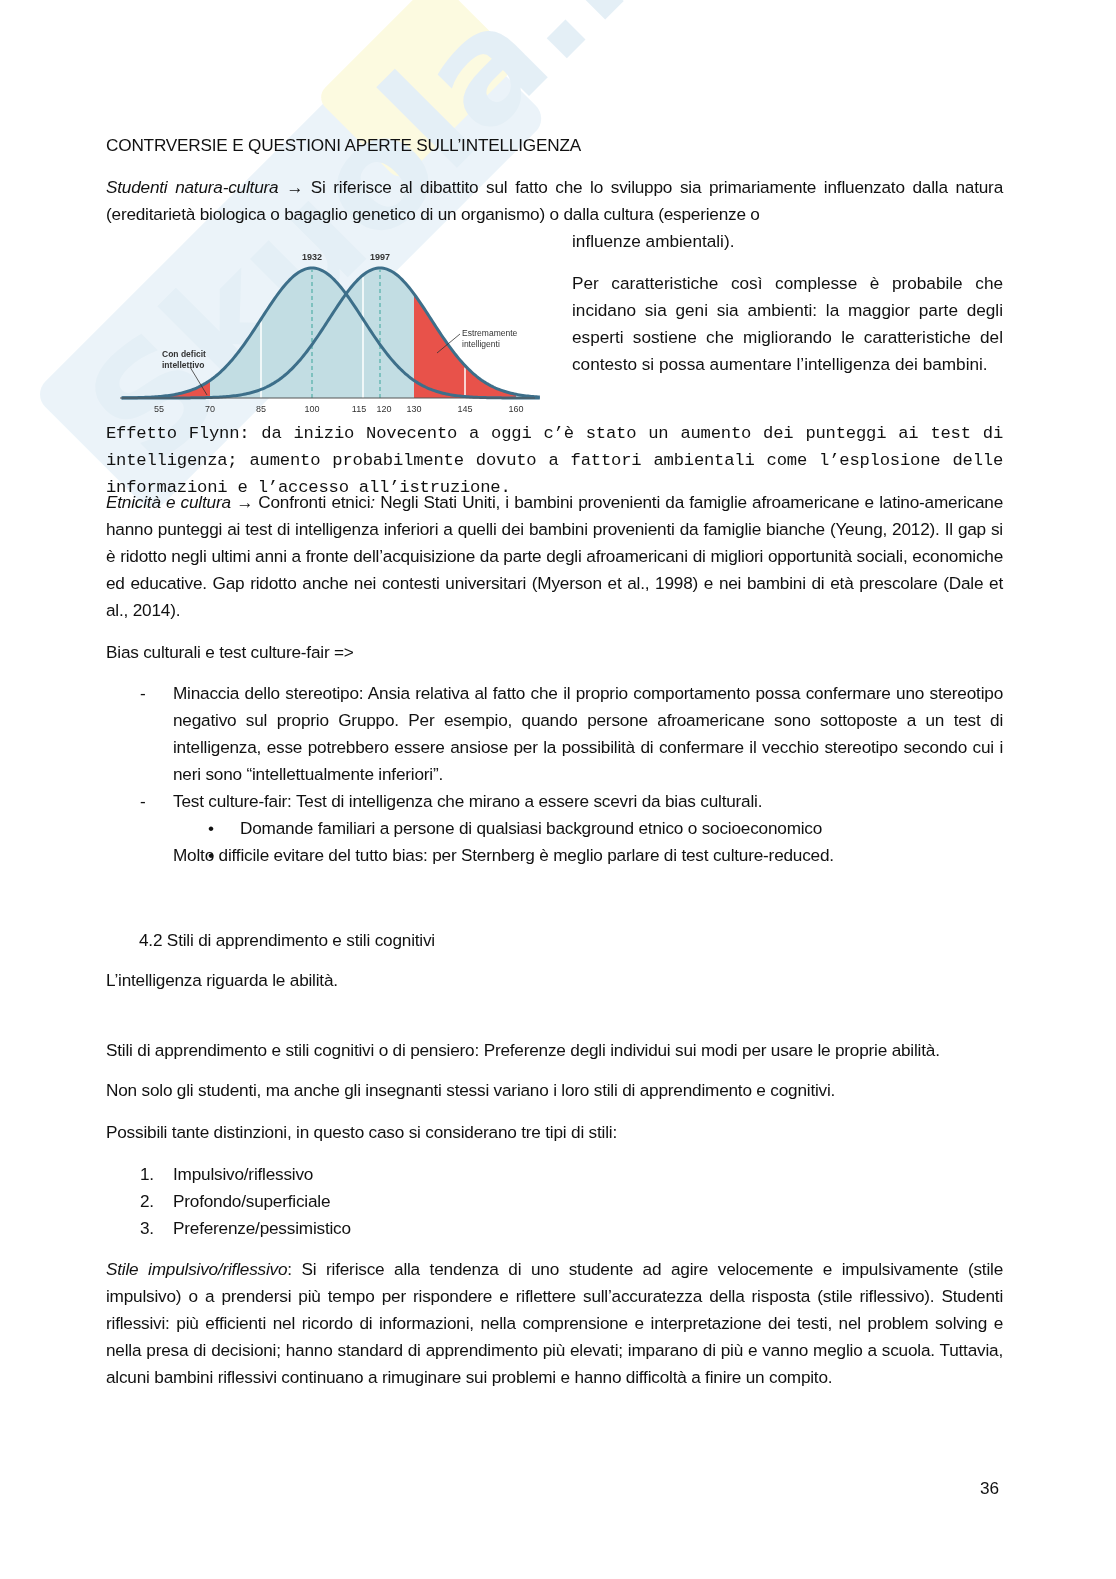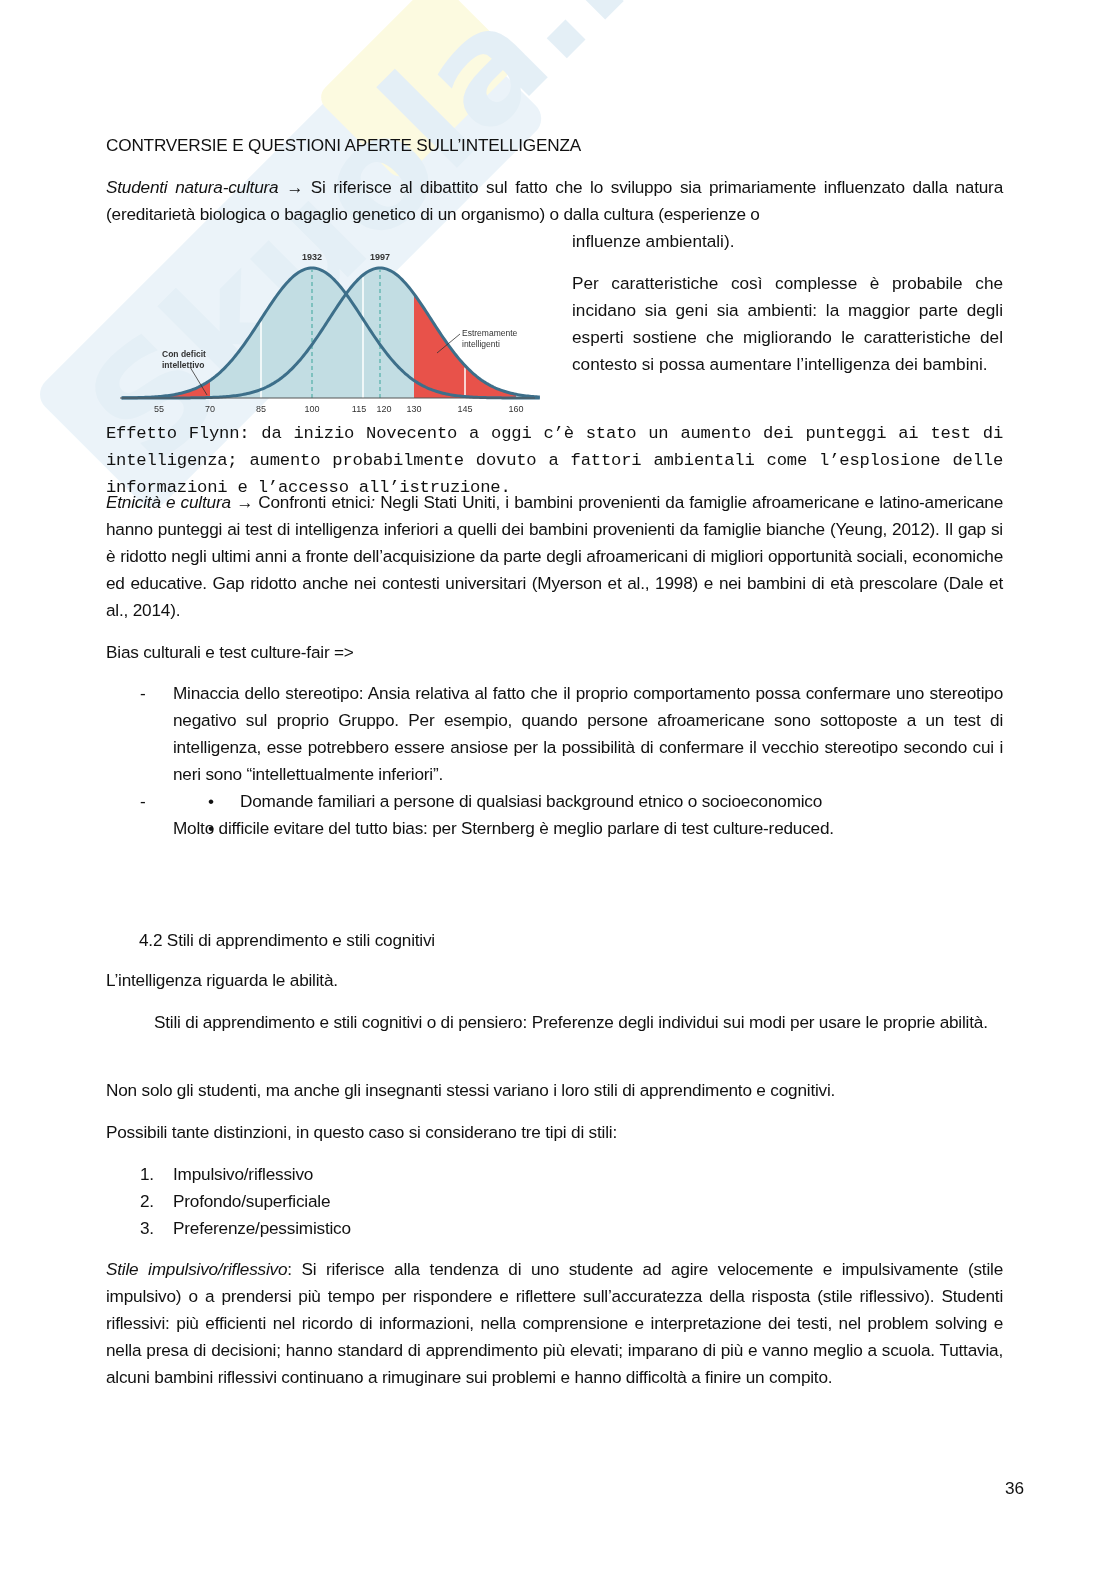--- a/index.html
+++ b/index.html
@@ -11,21 +11,21 @@
   .it { font-style:italic; }
   .b { font-weight:normal; }
   .right-col { position:absolute; left:572px; width:431px; font-size:17.2px; line-height:27px; text-align:justify; }
   .dash-item { position:relative; padding-left:67px; }
   .dash-item .mk { position:absolute; left:34px; top:0; }
   .bul-item { position:relative; padding-left:134px; }
   .bul-item .mk { position:absolute; left:102px; top:0; }
   .num-item { position:relative; padding-left:67px; }
   .num-item .mk { position:absolute; left:34px; top:0; }
   .chart { position:absolute; left:110px; top:245px; width:440px; height:180px; }
-  .pagenum { position:absolute; left:980px; top:1478px; font-size:17.2px;margin-left:25px; }
+  .pagenum { position:absolute; left:980px; top:1478px; font-size:17.2px; }
 </style>
 </head>
 <body>
 
 <svg class="wm" viewBox="0 0 1116 1579">
   <g opacity="0.55" transform="rotate(-45 280 260)">
     <rect x="10" y="180" width="560" height="170" rx="18" fill="#dcebf5"></rect>
     <rect x="420" y="170" width="170" height="120" rx="14" fill="#fbf6c8"></rect>
     <text x="40" y="320" font-size="150" font-weight="bold" fill="#cfe2ef" font-family="DejaVu Sans, sans-serif">Skuola.net</text>
   </g>
@@ -81,34 +81,35 @@
 
 <div class="txt" style="top:639px;">Bias culturali e test culture-fair =&gt;</div>
 
 <div class="txt just" style="top:680px;">
   <div class="dash-item">
     <span class="mk">-</span>
     <span>Minaccia dello stereotipo: Ansia relativa al fatto che il proprio comportamento possa confermare uno stereotipo negativo sul proprio Gruppo. Per esempio, quando persone afroamericane sono sottoposte a un test di intelligenza, esse potrebbero essere ansiose per la possibilità di confermare il vecchio stereotipo secondo cui i neri sono “intellettualmente inferiori”.</span>
   </div>
   <div class="dash-item">
     <span class="mk">-</span>
+    <span>Test culture-fair: Test di intelligenza che mirano a essere scevri da bias culturali.</span>
   </div>
   <div class="bul-item">
     <span class="mk">•</span>
     <span>Domande familiari a persone di qualsiasi background etnico o socioeconomico</span>
   </div>
   <div class="bul-item">
     <span class="mk">•</span>
   </div>
   <div style="padding-left:67px;">Molto difficile evitare del tutto bias: per Sternberg è meglio parlare di test culture-reduced.</div>
 </div>
 
 <div class="txt b" style="top:927px; left:139px;">4.2 Stili di apprendimento e stili cognitivi</div>
 <div class="txt" style="top:967px;">L’intelligenza riguarda le abilità.</div>
-<div class="txt just" style="top:1009px;margin-left:48px;">Stili di apprendimento e stili cognitivi o di pensiero: Preferenze degli individui sui modi per usare le proprie abilità.</div>
+<div class="txt just" style="top:1037px;">Stili di apprendimento e stili cognitivi o di pensiero: Preferenze degli individui sui modi per usare le proprie abilità.</div>
 <div class="txt" style="top:1077px;">Non solo gli studenti, ma anche gli insegnanti stessi variano i loro stili di apprendimento e cognitivi.</div>
 <div class="txt" style="top:1119px;">Possibili tante distinzioni, in questo caso si considerano tre tipi di stili:</div>
 
 <div class="txt" style="top:1161px;">
   <div class="num-item">
     <span class="mk">1.</span>
     <span>Impulsivo/riflessivo</span>
   </div>
   <div class="num-item">
     <span class="mk">2.</span>

